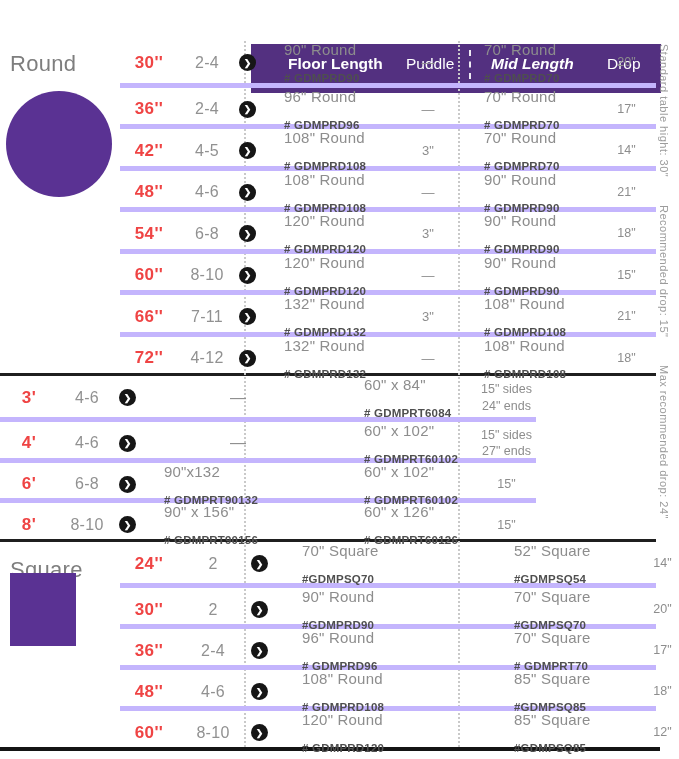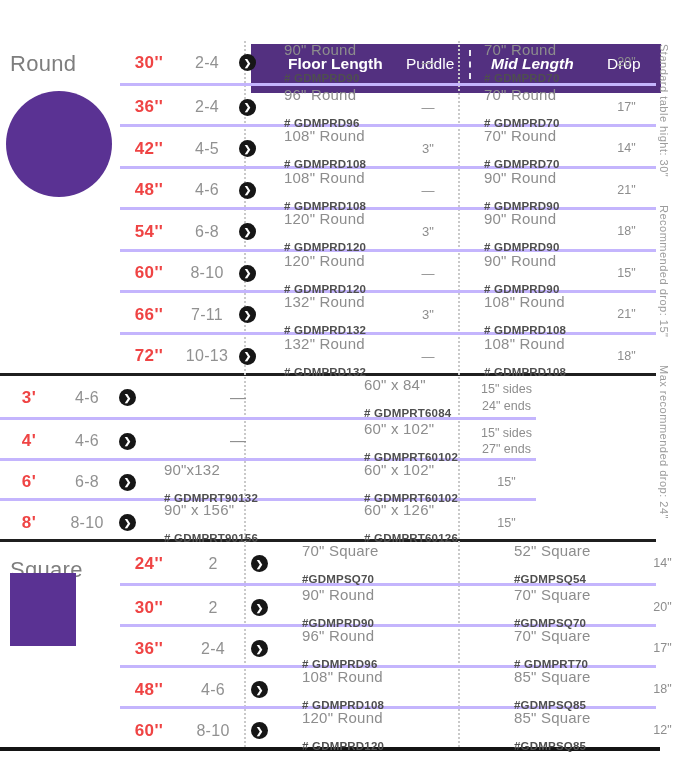--- a/index.html
+++ b/index.html
@@ -28,21 +28,21 @@
   .dot1 { left:244px; height:706px; }
   .dot2 { left:458px; height:706px; }
 
   .section { display:flex; position:relative; z-index:1; }
   .shape-cell { width:120px; position:relative; }
   .rows-wrap { width:536px; }
   .row { display:grid; grid-template-columns:58px 58px 22px 140px 60px 139px 59px; align-items:center; }
   .sec0 .row { height:41.5px; }
   .sec1 .row { height:40.75px; }
   .sec2 .row { height:41px;gap:6px; }
-  .row + .row { border-top:3px solid #c4b5fd; }
+  .row + .row { border-top:5px solid #c4b5fd; }
 
   .c.size { font-weight:bold; font-size:17px; color:#ef4444; text-align:center; letter-spacing:.4px; }
   .c.seats { font-size:16px; color:#919191; text-align:center; letter-spacing:.3px; }
   .arrowc { display:flex; justify-content:center; }
   .arrow { width:17px; height:17px; border-radius:50%; background:#161616; color:#fff; font-size:9px;
            display:flex; align-items:center; justify-content:center; font-weight:bold; padding-left:1px; }
   .prod { padding-left:26px; }
   .pname { font-size:15px; color:#8d8d8d; letter-spacing:.2px; white-space:nowrap; }
   .pcode { font-size:11.5px; color:#4f4f4f; font-weight:bold; letter-spacing:.2px; margin-top:14px; white-space:nowrap; }
   .c.puddle { text-align:center; font-size:13px; color:#8d8d8d; }
@@ -216,21 +216,21 @@
             <div class="c prod">
               <div class="pname">108" Round</div>
               <div class="pcode"># GDMPRD108</div>
             </div>
             <div class="c drop">
               <div>21"</div>
             </div>
           </div>
           <div class="row">
             <div class="c size">72''</div>
-            <div class="c seats">10-13</div>
+            <div class="c seats">4-12</div>
             <div class="c arrowc">
               <span class="arrow">❯</span>
             </div>
             <div class="c prod">
               <div class="pname">132" Round</div>
               <div class="pcode"># GDMPRD132</div>
             </div>
             <div class="c puddle">—</div>
             <div class="c prod">
               <div class="pname">108" Round</div>

